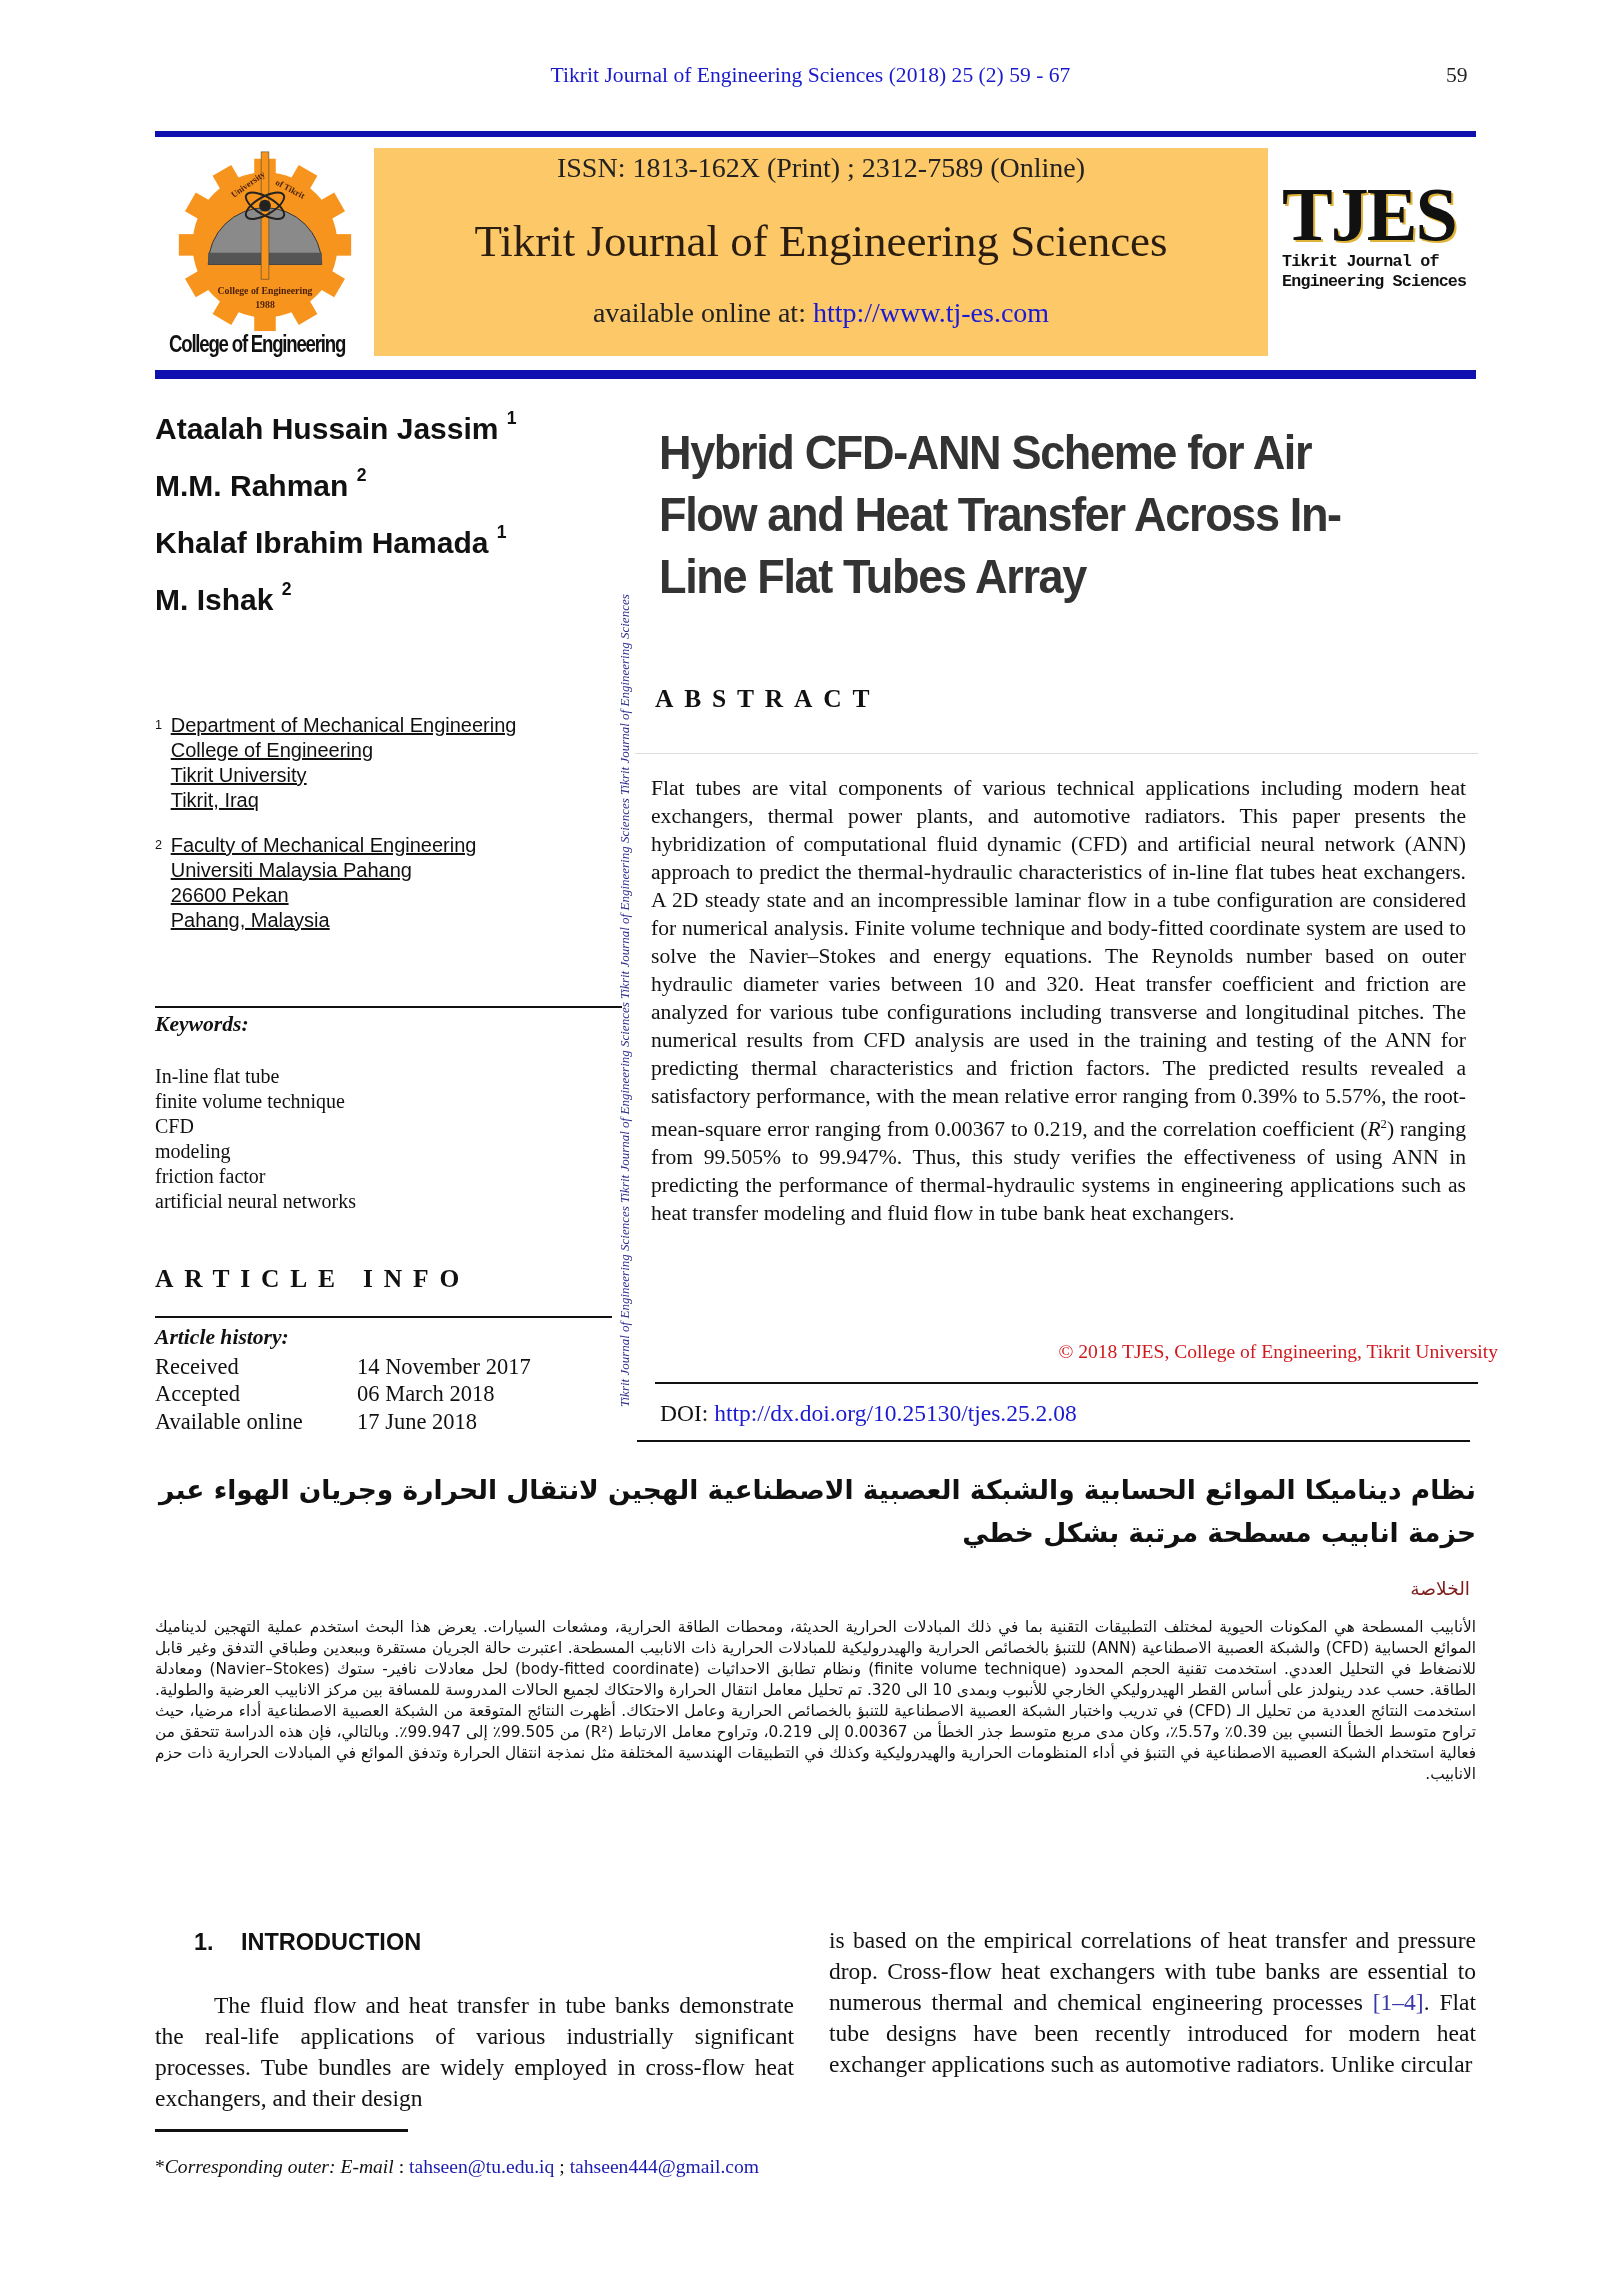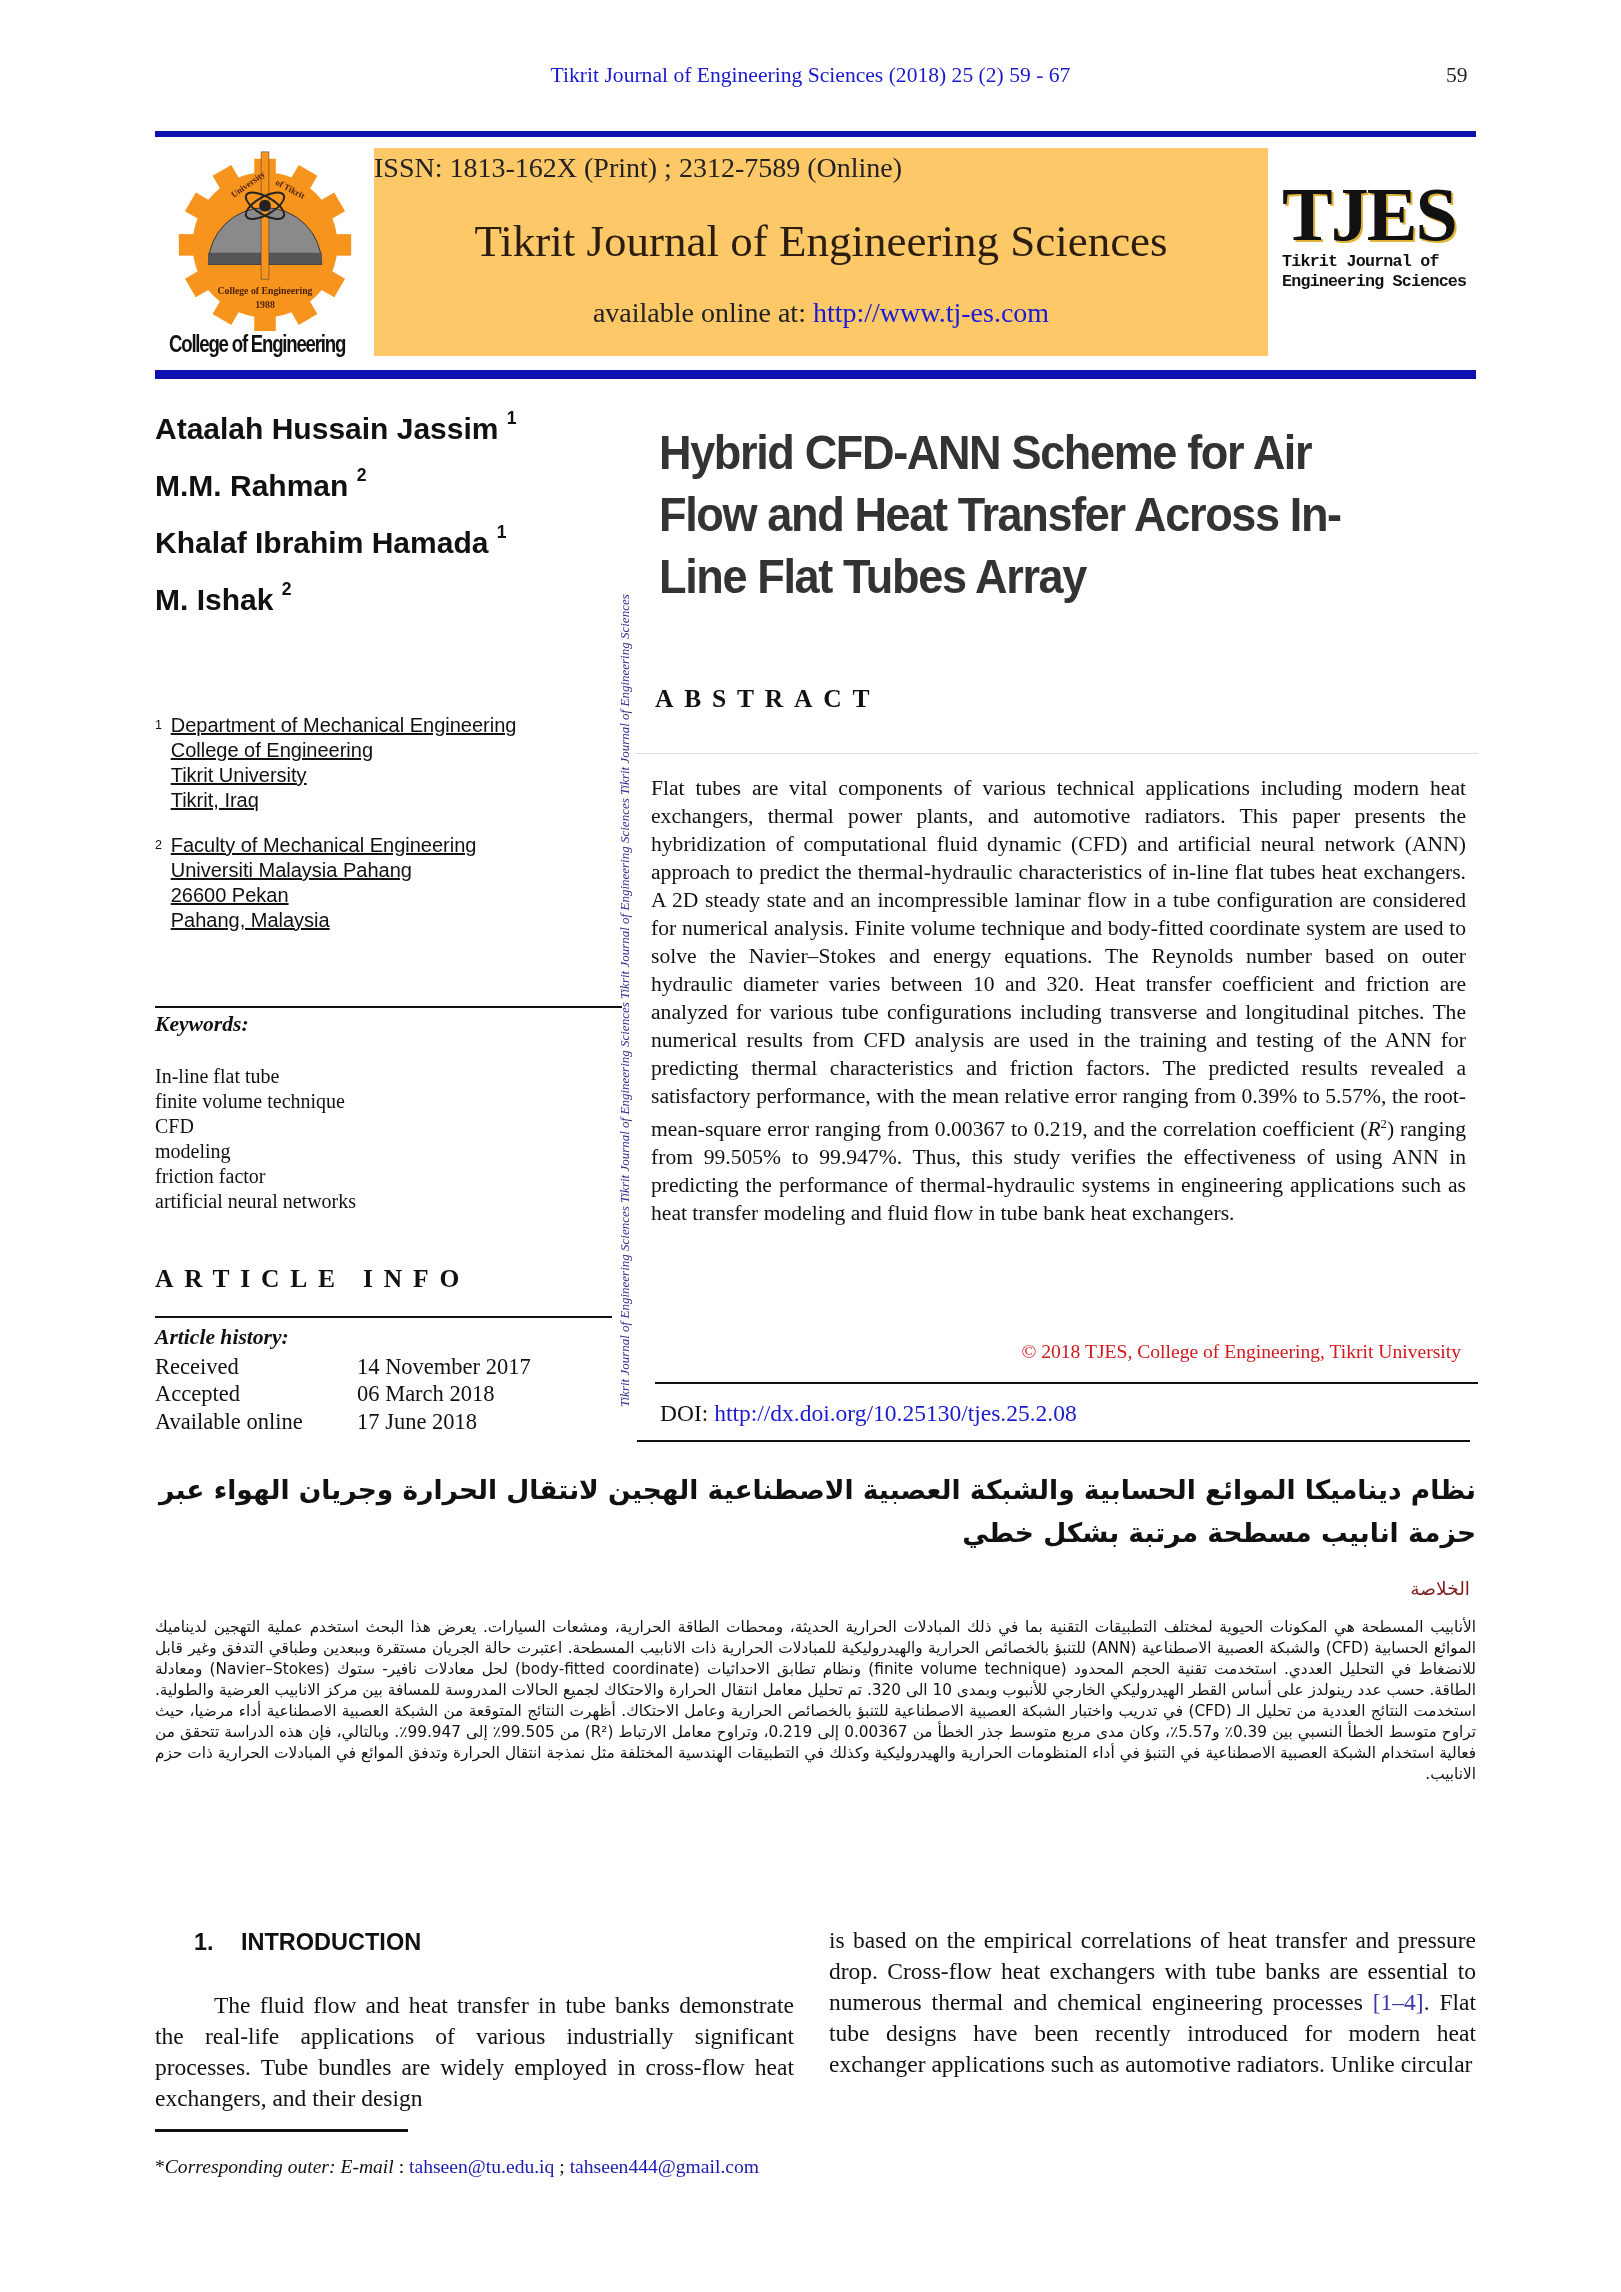--- a/index.html
+++ b/index.html
@@ -13,21 +13,21 @@
   .rule-blue { left:155px; width:1321px; background:#1010b0; }
   .rule-top { top:131px; height:5.9px; }
   .rule-bot { top:370px; height:8.8px; }
 
   
   .logo-wrap { left:167px; top:147px; width:196px; height:211px; }
   .logo-caption { left:169px; top:331px; width:196px; font-family:"Liberation Sans", sans-serif; font-weight:bold; font-size:18.6px; letter-spacing:-1.2px; transform:scaleY(1.25); transform-origin:left top; color:#111; }
 
   
   .banner { left:374px; top:148px; width:894px; height:208px; background:#fdc867; }
-  .banner .issn { position:absolute; top:3.9px; width:100%; font-size:28px; color:#222; }
+  .banner .issn { position:absolute; top:3.9px; width:100%; text-align:center; font-size:28px; color:#222; }
   .banner .jname { position:absolute; top:67px; width:100%; text-align:center; font-size:45px; color:#2b1d10; }
   .banner .avail { position:absolute; top:149px; width:100%; text-align:center; font-size:28px; color:#222; }
   .banner .avail a { color:#1a1ad6; text-decoration:none; }
 
   
   .tjes { left:1282px; top:176px; width:196px; }
   .tjes .big { font-family:"Liberation Serif", serif; font-weight:bold; font-size:76px; line-height:76px; color:#111; text-shadow:2px 2px 0 #e0b43a; letter-spacing:-2px; }
   .tjes .small { font-family:Liberation Mono, monospace; font-weight:bold; font-size:16.7px; line-height:19.6px; letter-spacing:-0.8px; color:#111; }
 
   
@@ -54,21 +54,21 @@
   .watermark { left:617px; top:1407px; width:980px; transform:rotate(-90deg); transform-origin:left top; font-style:italic; font-size:13px; color:#2a2a8c; white-space:nowrap; }
 
   
   .paper-title { left:659px; top:421px; width:823px; font-family:"Liberation Sans", sans-serif; font-weight:bold; font-size:49px; line-height:62px; color:#333; letter-spacing:-1.5px; transform:scaleX(0.92); transform-origin:left top; }
 
   .abs-title { left:655px; top:684px; font-weight:bold; font-size:25.5px; letter-spacing:10.8px; }
 
   .abstract { left:651px; top:774px; width:815px; font-size:21.6px; line-height:28px; text-align:justify; color:#111; }
   .abstract i { font-style:italic; }
 
-  .copyright { left:646px; top:1341px; width:815px; text-align:right; font-size:19.6px; color:#d0181d; }
+  .copyright { left:683px; top:1341px; width:815px; text-align:right; font-size:19.6px; color:#d0181d; }
   .doi { left:660px; top:1400px; font-size:23.5px; color:#111; }
   .doi a { color:#1a1ad0; text-decoration:none; }
 
   
   .ar-title { left:155px; top:1468px; width:1321px; direction:rtl; text-align:right; font-family:"DejaVu Sans", sans-serif; font-weight:bold; font-size:26.5px; line-height:43px; color:#111; }
   .ar-label { left:155px; top:1578px; width:1315px; direction:rtl; text-align:right; font-family:"DejaVu Sans", sans-serif; font-size:18.6px; color:#7f1d1d; }
   .ar-abstract { left:155px; top:1617px; width:1321px; direction:rtl; text-align:justify; text-align-last:right; font-family:"DejaVu Sans", sans-serif; font-size:15.3px; line-height:21px; color:#111; }
 
   
   .intro-head { left:194px; top:1929px; font-family:"Liberation Sans", sans-serif; font-weight:bold; font-size:23.5px; }

